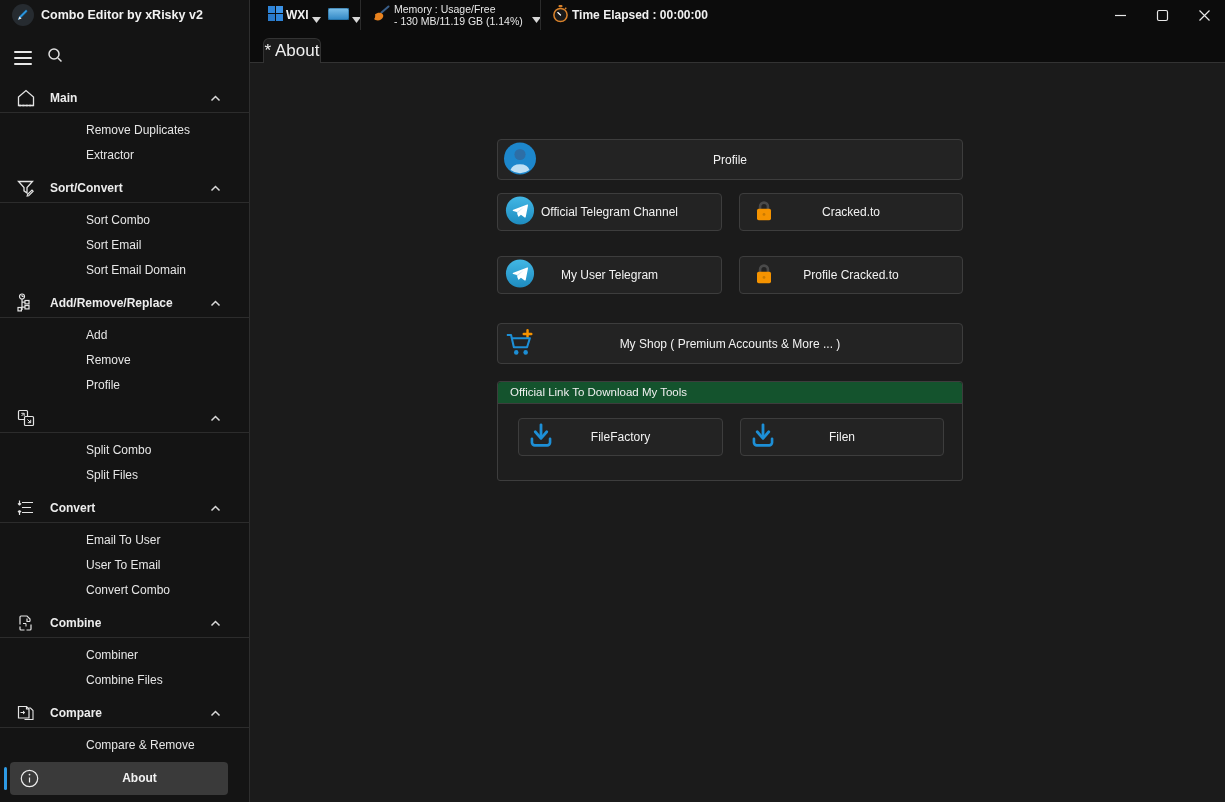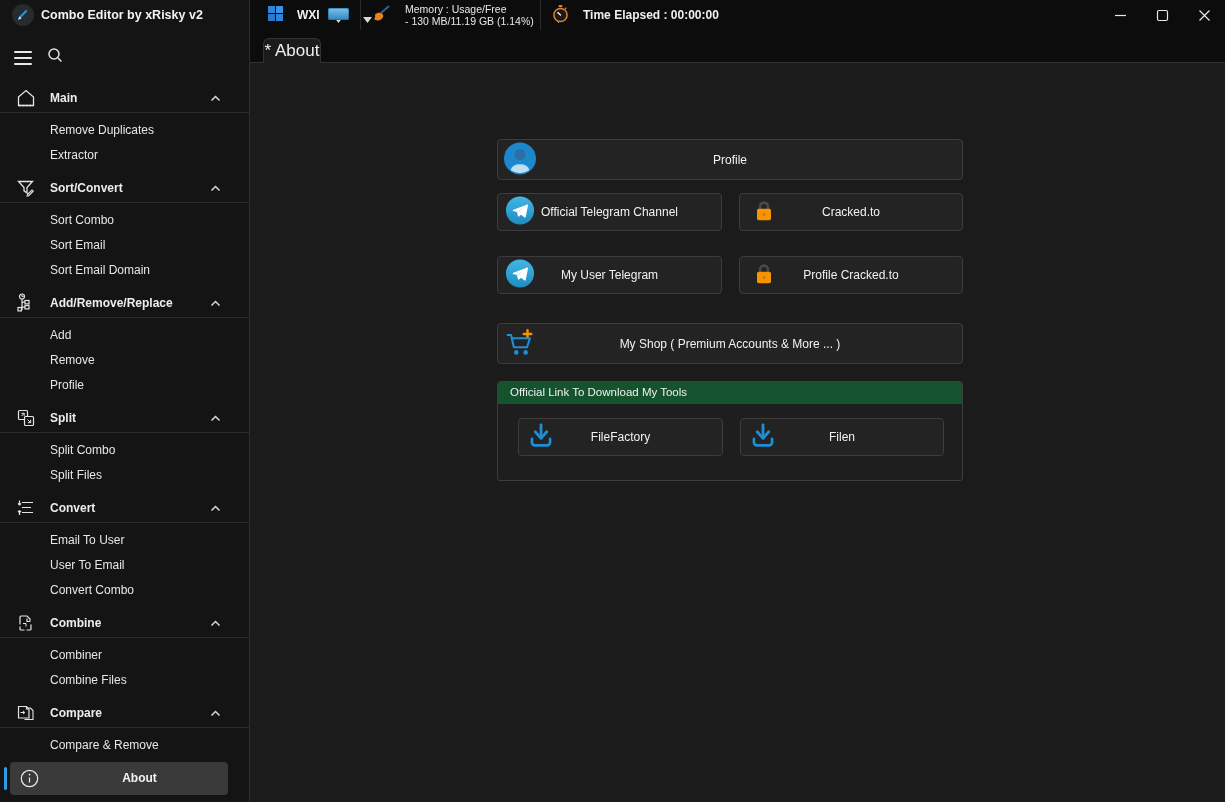--- a/index.html
+++ b/index.html
@@ -24,31 +24,31 @@
   .hamburger span { position:absolute; left:2px; width:18px; height:2px; background:#e8e8e8; border-radius:1px; }
   .hamburger span:nth-child(1){top:3px} .hamburger span:nth-child(2){top:9px} .hamburger span:nth-child(3){top:15px}
   .search-btn { position:absolute; left:46px; top:2px; width:22px; height:22px; cursor:pointer; }
 
   .nav { position:absolute; left:0; top:84px; width:250px; }
   .nav-section { margin-bottom:6px; }
   .nav-header { position:relative; height:29px; border-bottom:1px solid #2c2c2c; cursor:pointer; }
   .nav-header .sec-icon { position:absolute; left:15px; top:3px; width:22px; height:22px; }
   .nav-header .sec-label { display:block; margin-left:50px; line-height:28px; font-weight:bold; font-size:12px; color:#ededed; }
   .nav-header .chev { position:absolute; right:28px; top:8px; width:13px; height:13px; }
-  .nav-items { padding-top:5px; }
+  .nav-items { padding-top:5px;padding-left:36px; }
   .nav-item { height:25px; line-height:25px; padding-left:50px; font-size:12px; color:#e6e6e6; cursor:pointer; white-space:nowrap; }
 
   .about-row { position:absolute; left:10px; top:762px; width:218px; height:33px;
     background:#3a3a3a; border-radius:4px; cursor:pointer;text-align:center; }
   .about-accent { position:absolute; left:4px; top:767px; width:3px; height:23px; border-radius:2px; background:#2e9be6; }
   .about-icon { position:absolute; left:10px; top:7px; width:19px; height:19px; }
   .about-label { display:block; margin-left:41px; line-height:33px; font-weight:bold; font-size:12px; color:#f2f2f2; }
 
   
-  .toolbar-group { position:absolute; top:0; height:30px; display:flex; align-items:center; gap:14px; cursor:pointer; }
+  .toolbar-group { position:absolute; top:0; height:30px; display:flex; align-items:center; gap:3px; cursor:pointer; }
   .tb-divider { position:absolute; top:0; width:1px; height:30px; background:#2b2b2b; }
   .tb-label { font-weight:bold; font-size:12px; color:#f0f0f0; white-space:nowrap; }
   .mem-text { font-size:10.5px; line-height:12px; color:#e8e8e8; white-space:nowrap; }
   .caret { width:9px; height:6px; }
   .win-btn { position:absolute; top:0; width:38px; height:30px; display:flex; align-items:center; justify-content:center; cursor:pointer; }
 
   
   .content-panel { position:absolute; left:250px; top:62px; width:975px; height:740px;
     background:#1b1b1b; border-top:1px solid #333; }
   .tab {
@@ -172,21 +172,20 @@
       <div class="nav-section">
         <div class="nav-header">
           <span class="sec-icon">
             <svg width="22" height="22" viewBox="0 0 22 22" fill="none" stroke="#e4e4e4" stroke-width="1.2">
                 <rect x="3.5" y="3.5" width="9" height="9" rx="1"></rect>
                 <path d="M6.5 9 L9 6.5 M6.3 6.3h2.9v2.9" stroke-width="1"></path>
                 <rect x="9.5" y="9.5" width="9" height="9" rx="1" fill="#141414"></rect>
                 <path d="M12.5 12.5 L15.5 15.5 M15.7 12.8v2.9h-2.9" stroke-width="1"></path>
               </svg>
           </span>
-          <span class="sec-label">Split</span>
           <span class="chev">
             <svg width="13" height="13" viewBox="0 0 13 13" fill="none" stroke="#d8d8d8" stroke-width="1.5">
                 <path d="M2.5 8.5 L6.5 4.5 L10.5 8.5"></path>
               </svg>
           </span>
         </div>
         <div class="nav-items">
           <div class="nav-item">Split Combo</div>
           <div class="nav-item">Split Files</div>
         </div>

